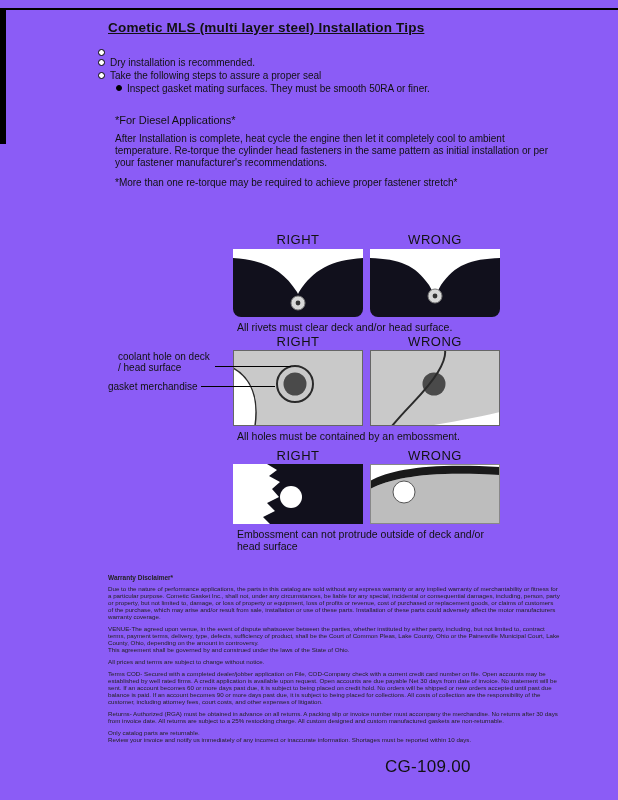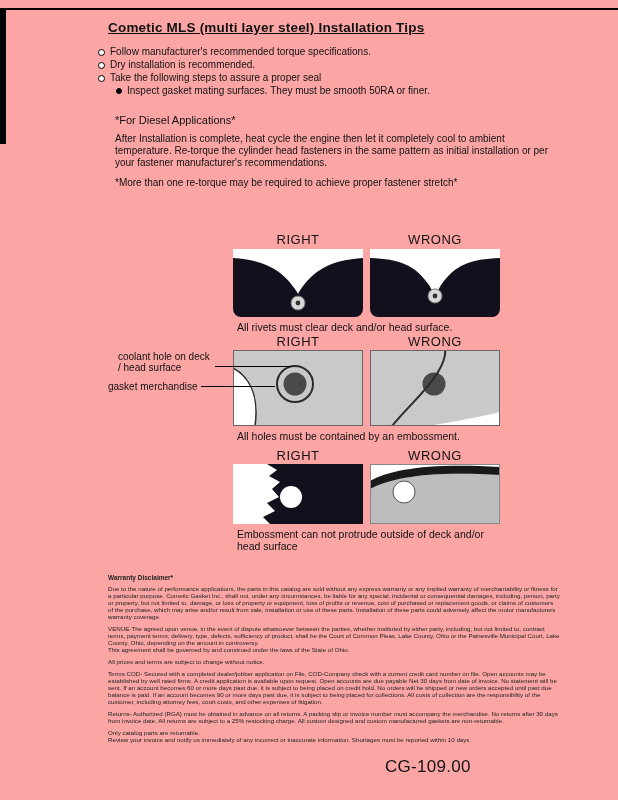--- a/index.html
+++ b/index.html
@@ -1,17 +1,17 @@
 <!DOCTYPE html>
 <html><head>
 <meta charset="utf-8">
 <style>
   html,body{margin:0;padding:0;}
   body{width:618px;height:800px;background:#e9e9e7;font-family:"Liberation Sans",sans-serif;color:#111;}
-  .page{position:relative;width:618px;height:800px;background:#fca5a5;overflow:hidden;}
+  .page{position:relative;width:618px;height:800px;background:#8b5cf6;overflow:hidden;}
   .abs{position:absolute;}
   .top-rule{left:0;top:8px;width:618px;height:2px;background:#000;}
   .left-rule{left:0;top:8px;width:6px;height:136px;background:#000;}
   .title{left:108px;top:20px;font-size:13.5px;font-weight:bold;text-decoration:underline;letter-spacing:.2px;}
   .bullets{left:98px;top:45px;width:472px;font-size:10px;line-height:13px;}
   .b-row{display:flex;align-items:flex-start;}
   .b-marker{width:5px;height:5px;border:1px solid #000;border-radius:50%;margin:3.5px 5px 0 0;flex:0 0 auto;background:#fff;}
   .b-sub{margin-left:18px;}
   .b-sub .b-marker{background:#000;width:4px;height:4px;}
   .diesel{left:115px;top:114px;width:438px;font-size:10px;line-height:12px;}
@@ -33,21 +33,20 @@
 <div class="page">
 
   <div class="abs top-rule"></div>
   <div class="abs left-rule"></div>
 
   <div class="abs title">Cometic MLS (multi layer steel) Installation Tips</div>
 
   <div class="abs bullets">
     <div class="b-row">
       <span class="b-marker"></span>
-      <span>Follow manufacturer's recommended torque specifications.</span>
     </div>
     <div class="b-row">
       <span class="b-marker"></span>
       <span>Dry installation is recommended.</span>
     </div>
     <div class="b-row">
       <span class="b-marker"></span>
       <span>Take the following steps to assure a proper seal</span>
     </div>
     <div class="b-row b-sub">

